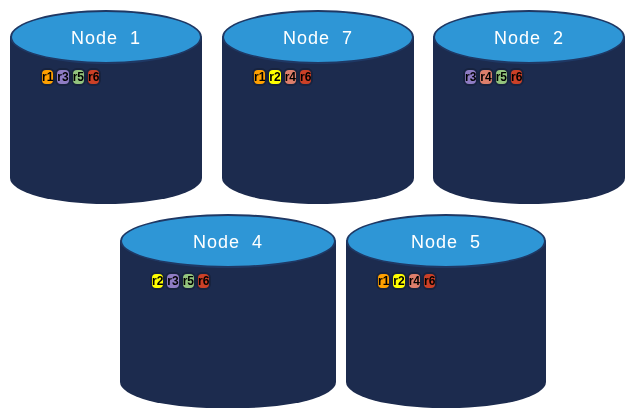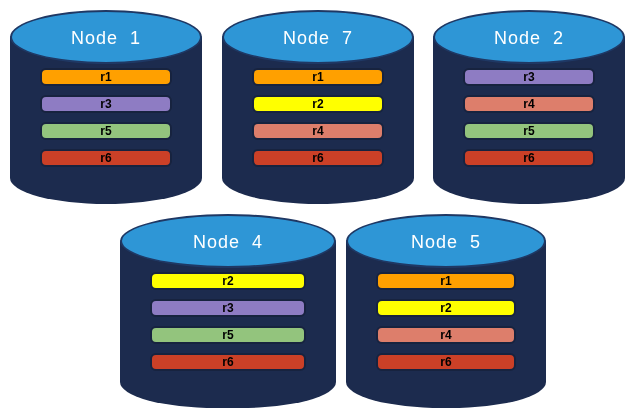--- a/index.html
+++ b/index.html
@@ -50,22 +50,21 @@
     letter-spacing: 1px;
     white-space: pre;
     padding-top: 2px;
   }
   .bars {
     position: absolute;
     left: 30px;
     right: 30px;
     top: 60px;
     display: flex;
-    flex-direction: column;
-    gap: 9px;
+    flex-direction: row;
     text-align: right;
   }
   .bar {
     height: 18px;
     box-sizing: border-box;
     border: 2px solid #17233f;
     border-radius: 6px;
     display: flex;
     align-items: center;
     justify-content: center;

